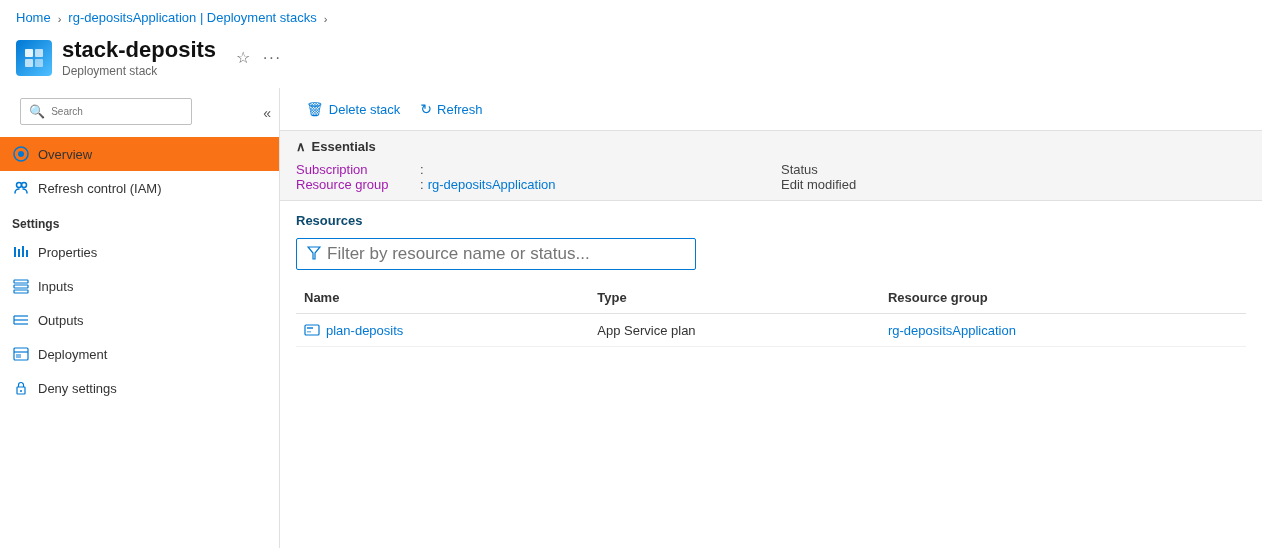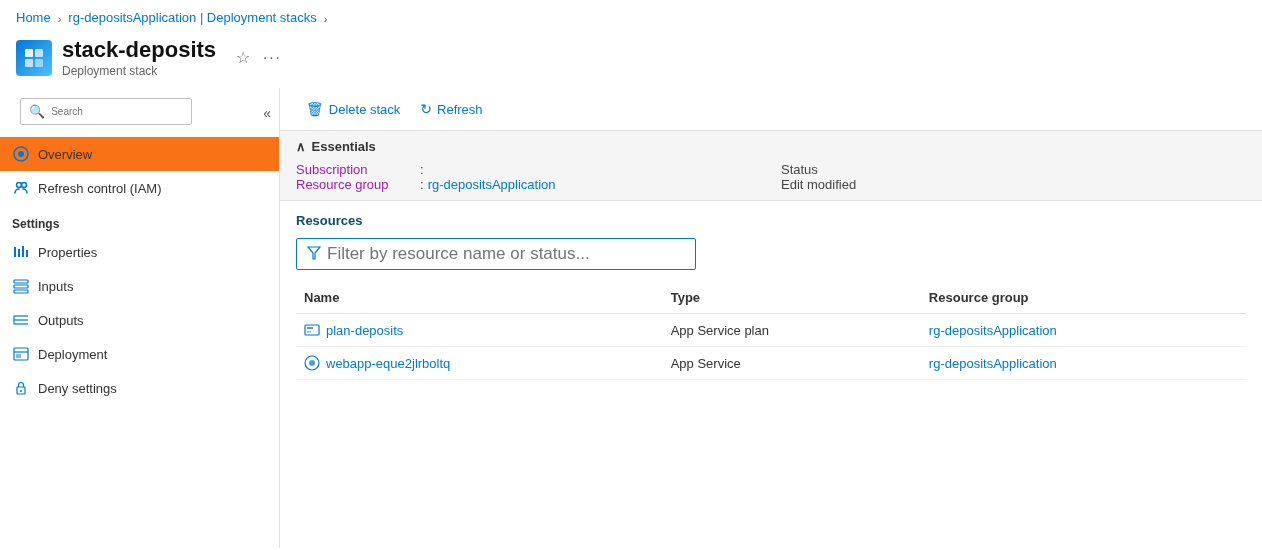--- a/index.html
+++ b/index.html
@@ -339,32 +339,17 @@
       <rect x="3" y="5" width="6" height="2" fill="#0078d4" opacity="0.7"></rect>
       <rect x="3" y="9" width="4" height="1.5" fill="#0078d4" opacity="0.5"></rect>
     </svg>
                   </span>
                   <a style="color: rgb(0, 120, 212); text-decoration: none; cursor: pointer;">plan-deposits</a>
                 </div>
               </td>
               <td>App Service plan</td>
               <td class="link-cell">rg-depositsApplication</td>
             </tr>
-            <tr>
-              <td>
-                <div style="display: flex; align-items: center;">
-                  <span style="display: inline-flex; align-items: center; margin-right: 6px;">
-                    <svg width="16" height="16" viewBox="0 0 16 16" fill="none">
-      <circle cx="8" cy="8" r="7" stroke="#0078d4" stroke-width="1.2" fill="none"></circle>
-      <circle cx="8" cy="8" r="3" fill="#0078d4" opacity="0.7"></circle>
-    </svg>
-                  </span>
-                  <a style="color: rgb(0, 120, 212); text-decoration: none; cursor: pointer;">webapp-eque2jlrboltq</a>
-                </div>
-              </td>
-              <td>App Service</td>
-              <td class="link-cell">rg-depositsApplication</td>
-            </tr>
           </tbody>
       </table>
     </div>
   </div>
 </div>
 
 </body></html>

